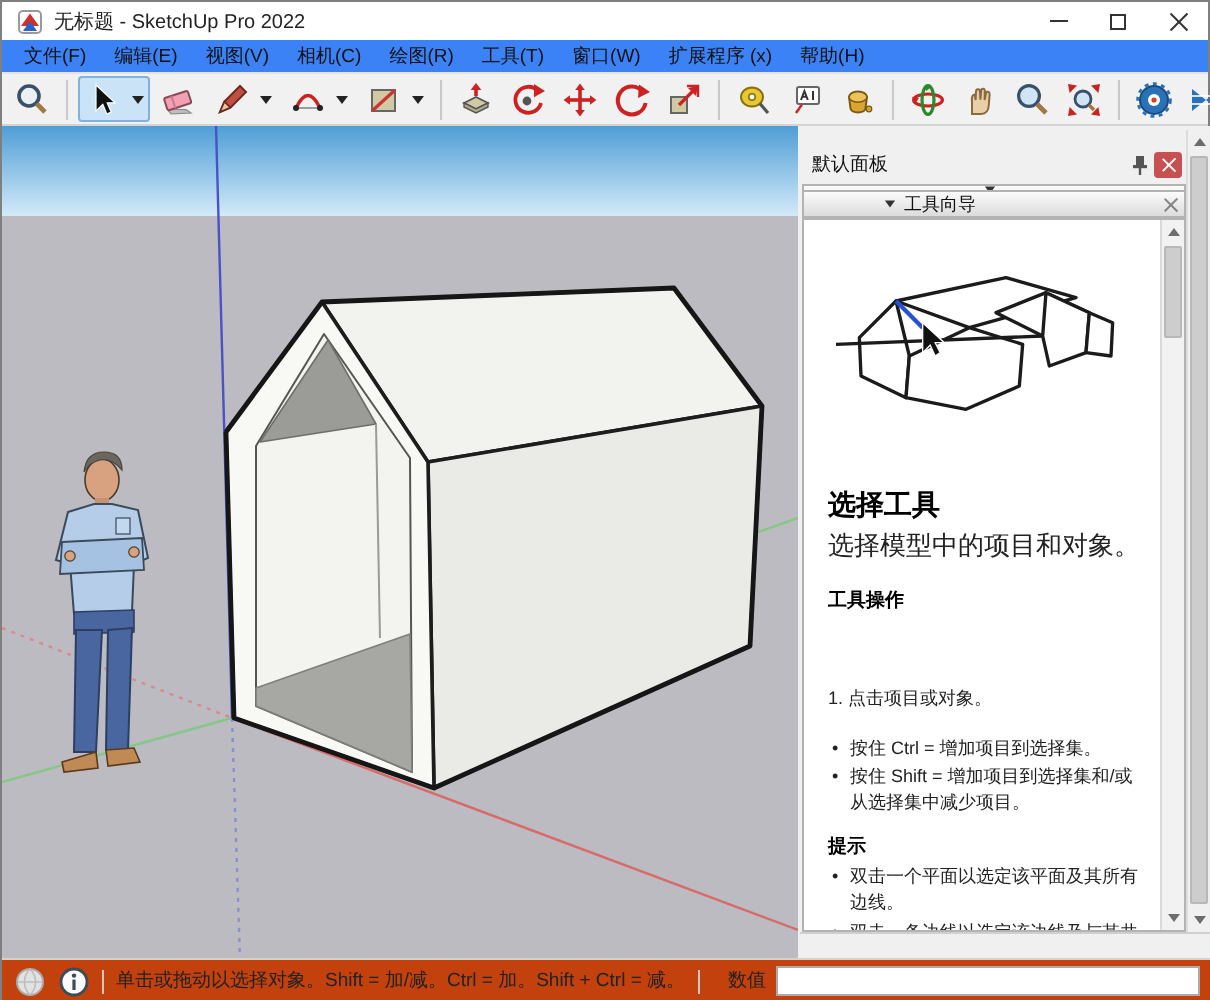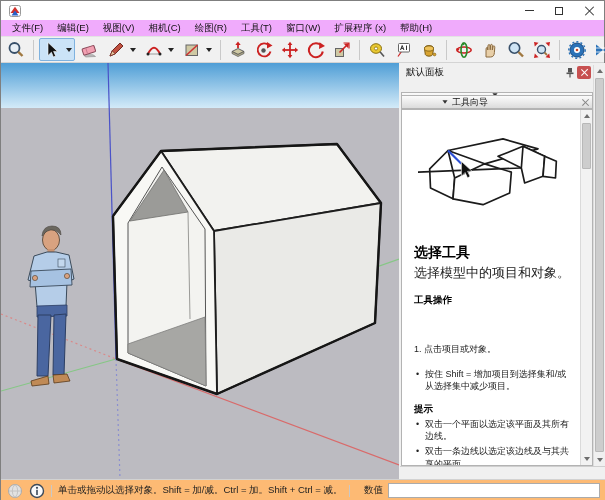--- a/index.html
+++ b/index.html
@@ -18,21 +18,21 @@
   .glyph-min { width:9px; height:1px; background:#333; }
   .glyph-max { width:8px; height:8px; border:1px solid #333; }
   .glyph-close { position:relative; width:9px; height:9px; }
   .glyph-close:before,.glyph-close:after { content:""; position:absolute; left:4px; top:-1px;
     width:1px; height:12px; background:#333; }
   .glyph-close:before { transform:rotate(45deg); }
   .glyph-close:after { transform:rotate(-45deg); }
 
   
   .menubar { position:absolute; left:0; top:19px; width:100%; height:17px;
-    background:#f0abfc; border-bottom:1px solid #e3e3e3;
+    background:#3b82f6; border-bottom:1px solid #e3e3e3;
     display:flex; align-items:center; padding-left:4px;text-align:right; }
   .menu-item { font-size:9.5px; color:#111; padding:2px 7px; cursor:default; }
 
   
   .toolbar { position:absolute; left:0; top:36px; width:100%; height:26px;
     background:#f1f1f1; border-bottom:1px solid #d4d4d4;
     display:flex; align-items:center; padding-left:3px; gap:2px; }
   .tbtn { width:24px; height:23px; display:flex; align-items:center; justify-content:center;
     border:1px solid transparent; border-radius:2px; flex:0 0 auto; }
   .tbtn svg { width:18px; height:18px; }
@@ -47,21 +47,21 @@
 
   
   .main { position:absolute; left:0; top:62px; width:605px; height:416px; }
   .viewport { position:absolute; left:0; top:0; width:398px; height:416px;
     border-right:1px solid #a9a9a9; }
   .viewport svg { display:block; }
 
   
   .side-panel { position:absolute; left:399px; top:0; width:206px; height:416px;
     background:#f0f0f0; }
-  .panel-header { position:absolute; left:0; top:4px; width:193px; height:15px;
+  .panel-header { position:absolute; left:0; top:14px; width:193px; height:15px;
     display:flex; align-items:center; padding:0 2px 4px 6px;
     background:#f0f0f0; }
   .panel-title { font-size:9.5px; color:#111; flex:1; }
   .panel-header .hicon { width:14px; height:13px; display:flex; align-items:center;
     justify-content:center; margin-left:2px; }
   .close-red { width:14px; height:13px; background:#c75050; border-radius:2px;
     display:flex; align-items:center; justify-content:center; }
   .close-red .x { position:relative; width:7px; height:7px; }
   .close-red .x:before,.close-red .x:after { content:""; position:absolute; left:3px; top:-1px;
     width:1.4px; height:9px; background:#fff; }
@@ -105,39 +105,40 @@
   .sb-thumb { position:absolute; left:1px; width:9px; background:#cdcdcd;
     border:1px solid #b8b8b8; border-radius:1px; }
   .outer-scroll { position:absolute; right:0; top:2px; height:401px; width:13px;
     background:#f0f0f0; border-left:1px solid #dcdcdc; }
 
   .panel-bottom-strip { position:absolute; left:0; bottom:0; width:206px; height:13px;
     background:#f0f0f0; border-top:1px solid #cfcfcf; }
 
   
   .statusbar { position:absolute; left:0; top:478px; width:605px; height:22px;
-    background:#fdba74; border-top:1px solid #d2d2d2; display:flex; align-items:center; }
+    background:#c2410c; border-top:1px solid #d2d2d2; display:flex; align-items:center; }
   .status-icon { width:16px; height:16px; margin-left:6px; flex:0 0 auto; }
   .ssep { width:1px; height:12px; background:#c8c8c8; margin:0 6px; flex:0 0 auto; }
   .status-msg { font-size:9.5px; color:#222; white-space:nowrap; overflow:hidden; }
   .meas-label { font-size:9.5px; color:#222; margin:0 5px 0 8px; flex:0 0 auto; }
   .meas-input { width:212px; height:15px; border:1px solid #ababab; background:#fff;
     font-size:9px; padding:0 3px; margin-right:6px; flex:0 0 auto; }
 </style>
 </head>
 <body>
 
 <div class="window">
 
   <div class="titlebar">
     <svg class="app-icon" viewBox="0 0 12 12">
       <rect x="0.5" y="0.5" width="11" height="11" rx="2" fill="#ffffff" stroke="#999"></rect>
       <polygon points="1.5,8 6,1.8 10.5,8" fill="#d0302a"></polygon>
       <polygon points="2.5,10.5 6,5.5 9.5,10.5" fill="#2a62c8"></polygon>
     </svg>
+    <span class="titletext">无标题 - SketchUp Pro 2022</span>
     <div class="win-controls">
       <div class="winbtn">
           <div class="glyph-min"></div>
         </div>
       <div class="winbtn">
           <div class="glyph-max"></div>
         </div>
       <div class="winbtn">
           <div class="glyph-close"></div>
         </div>
@@ -448,20 +449,21 @@
             <polygon points="52,40 52,58 56.5,53.5 59.5,60 62.5,58 59.5,52 65,52" fill="#111" stroke="#fff" stroke-width="0.8"></polygon>
           </svg>
 
           <div class="instr-h1">选择工具</div>
           <div class="instr-sub">选择模型中的项目和对象。</div>
 
           <div class="instr-h2">工具操作</div>
           <div class="instr-p">1. 点击项目或对象。</div>
 
           <ul class="instr-list">
+            <li>按住 Ctrl = 增加项目到选择集。</li>
             <li>按住 Shift = 增加项目到选择集和/或从选择集中减少项目。</li>
           </ul>
 
           <div class="instr-h2">提示</div>
           <ul class="instr-list">
             <li>双击一个平面以选定该平面及其所有边线。</li>
             <li>双击一条边线以选定该边线及与其共享的平面。</li>
           </ul>
         </div>
 

